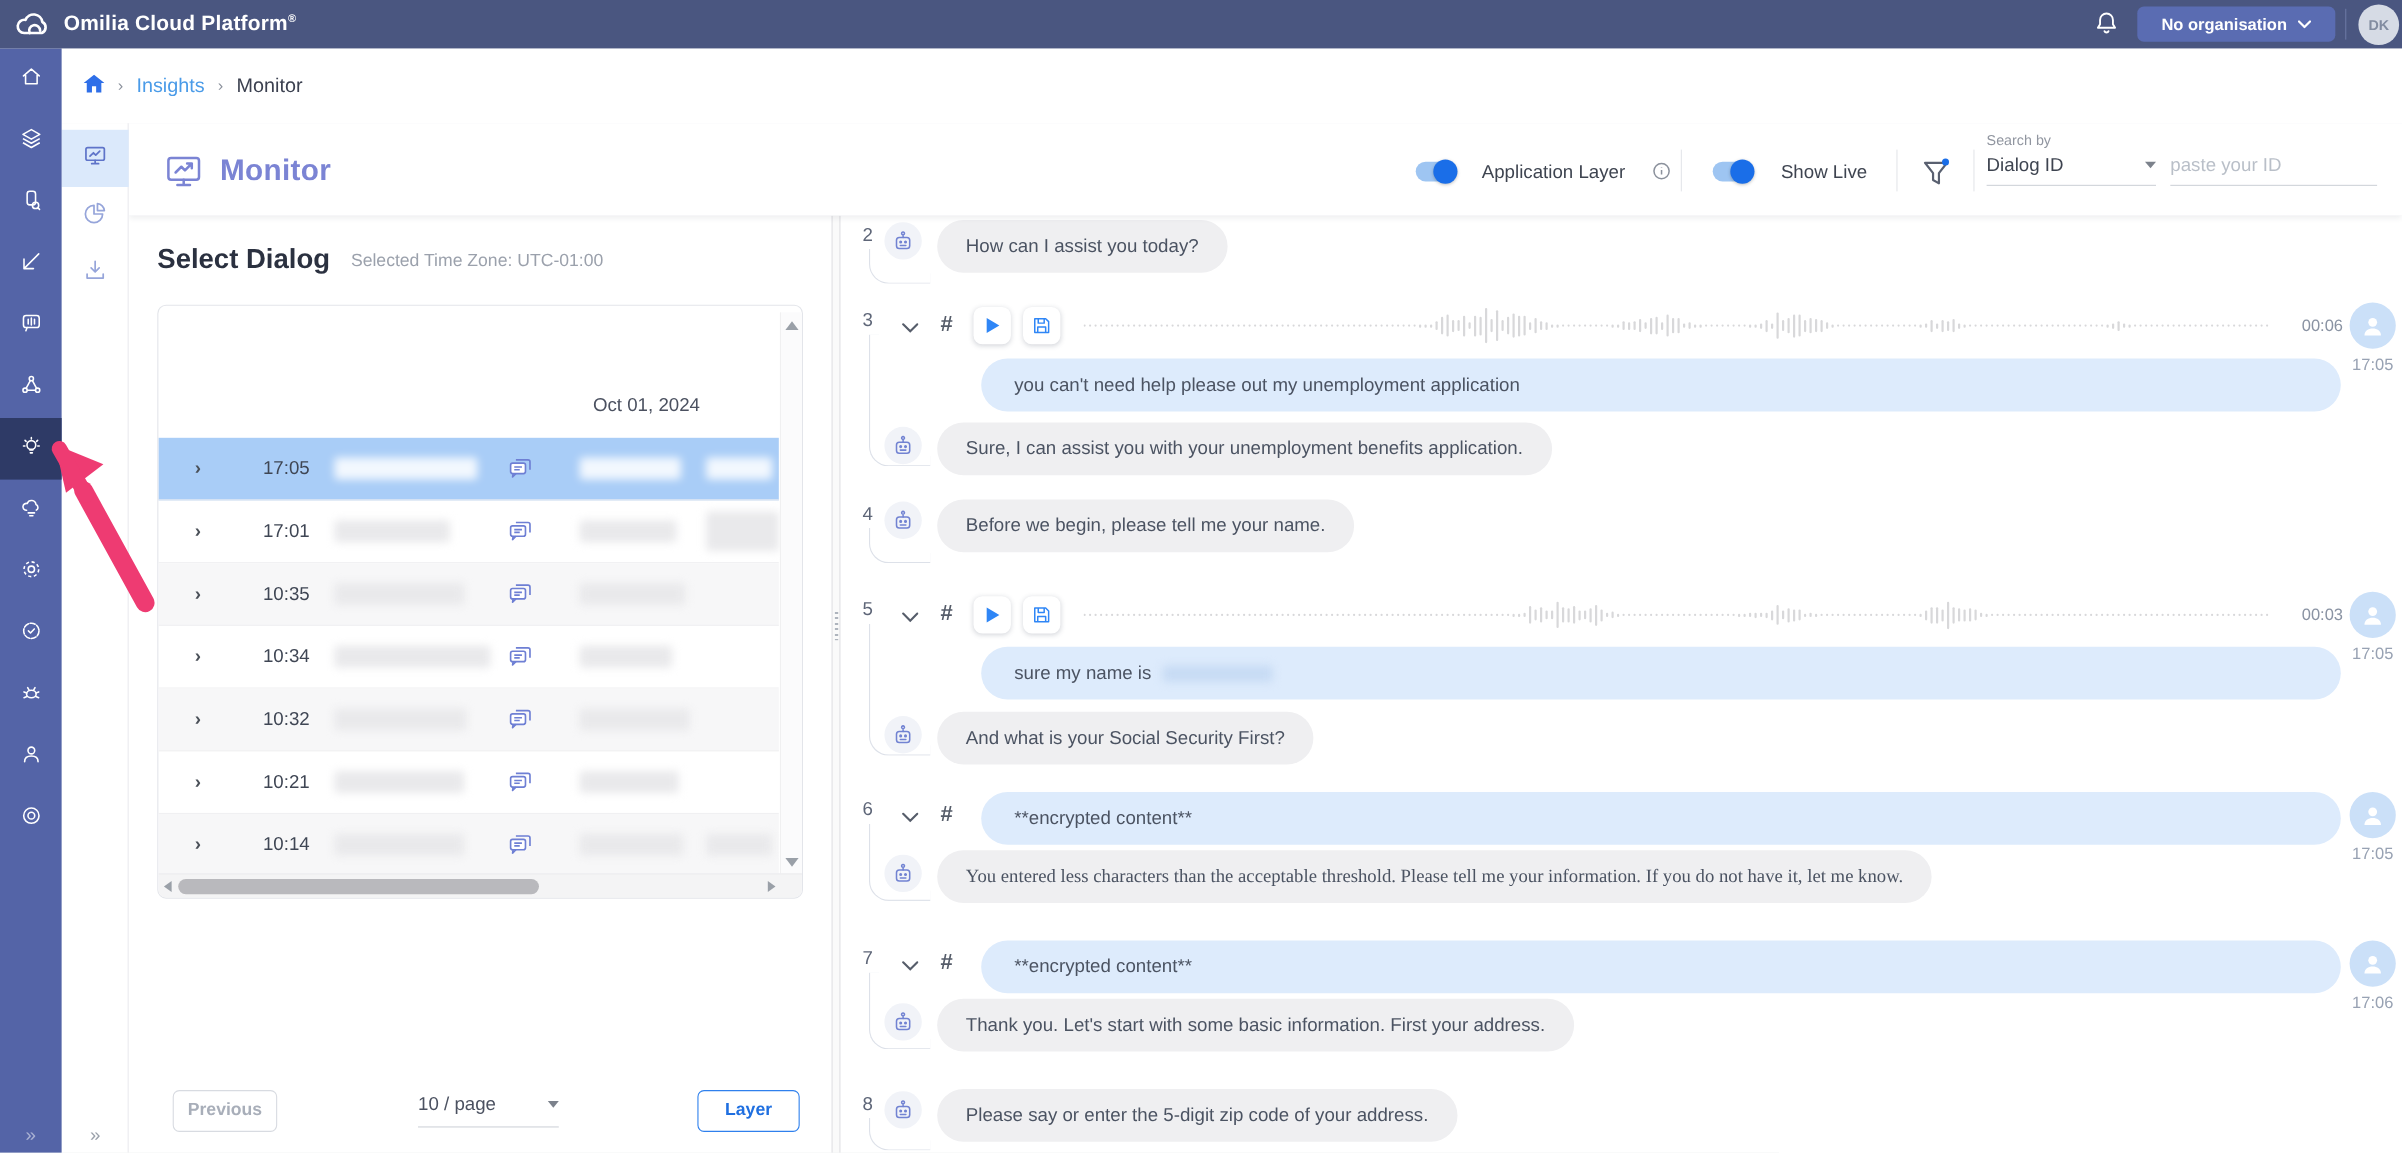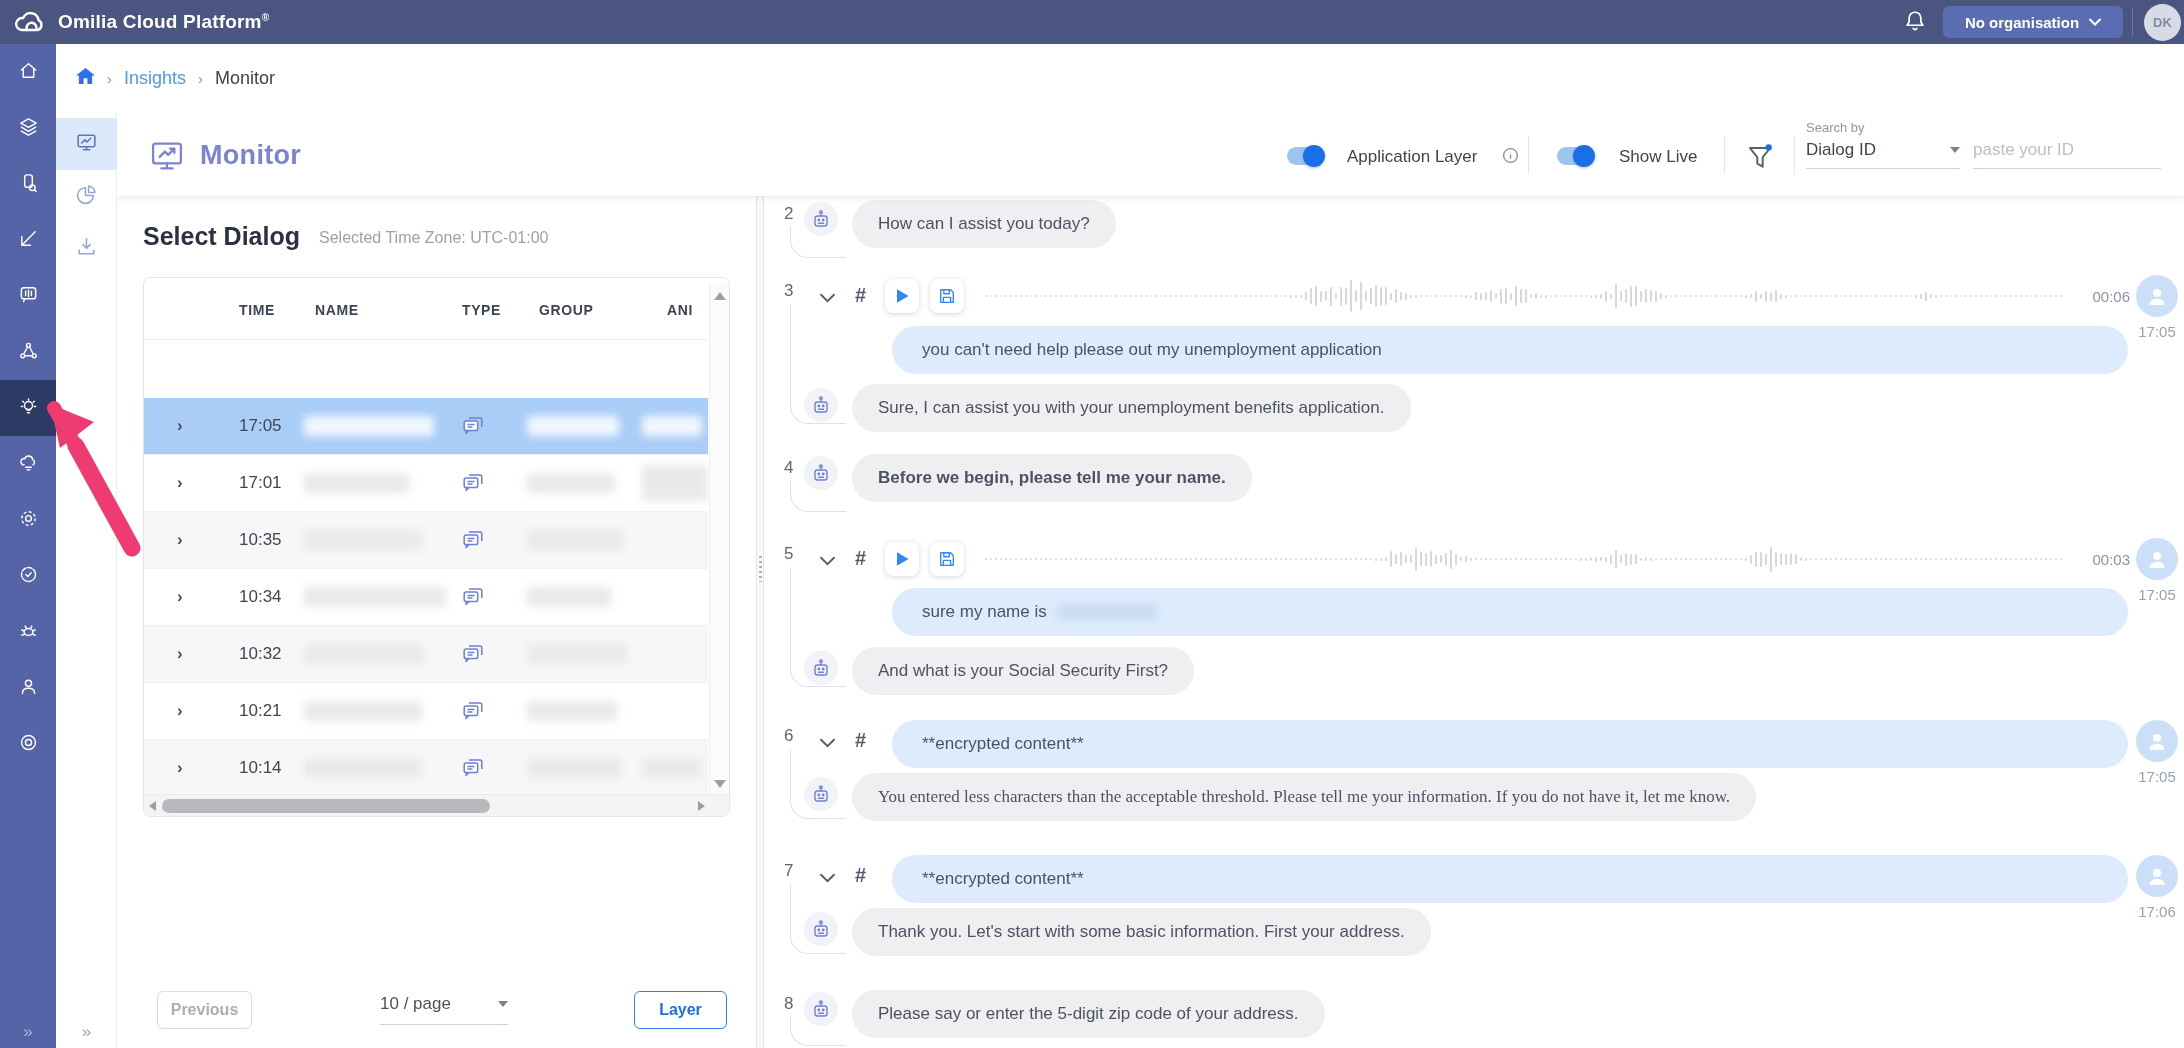--- a/index.html
+++ b/index.html
@@ -321,28 +321,24 @@
       <span class="caret-down"></span>
     </div>
     <input class="id-input" style="left: 1856px; top: 28px; width: 188px;" placeholder="paste your ID">
   </section>
 
   <section id="leftpanel" class="abs">
     <h2 class="panel-title">Select Dialog</h2>
     <span class="panel-tz">Selected Time Zone: UTC-01:00</span>
 
     <div id="tablecard">
-      <div class="t-head">
-        <span style="left:95px;">TIME</span>
-        <span style="left:171px;">NAME</span>
-        <span style="left:318px;">TYPE</span>
-        <span style="left:395px;">GROUP</span>
-        <span style="left:523px;">ANI</span>
-      </div>
-
+
+      <div class="t-daterow">
+        <span style="position:absolute;left:395px;top:18px;">Oct 01, 2024</span>
+      </div>
 
       <div class="t-row selected" style="top:120px;">
         <span class="row-chev">›</span>
         <span class="row-time">17:05</span>
         <span class="blurblock" style="left:160px;top:18px;width:130px;height:20px;"></span>
         <span class="abs" style="left:317px;top:16px;"><svg width="24" height="24" viewBox="0 0 24 24" fill="none" stroke="#6E7FD4" stroke-width="1.5" stroke-linejoin="round">
               <path d="M8 4h11a1.8 1.8 0 0 1 1.8 1.8V13"></path>
               <rect x="3.2" y="7" width="13.5" height="9.5" rx="1.8" fill="#fff"></rect>
               <path d="M6.5 10.5h7M6.5 13h5M5.5 16.5 5 19.5l3-3"></path>
             </svg></span>
@@ -722,21 +718,21 @@
       <div class="connector" style="top:284px;height:32px;"></div>
       <span class="bot-avatar" style="left:40px;top:260px;">
           <svg width="20" height="20" viewBox="0 0 20 20" fill="none" stroke="#7283D2" stroke-width="1.4" stroke-linecap="round">
             <rect x="4" y="7" width="12" height="10" rx="2.5"></rect>
             <path d="M10 7V4.5M10 4.5a1.3 1.3 0 1 0-.1 0z"></path>
             <circle cx="7.8" cy="11" r=".7" fill="#7283D2"></circle>
             <circle cx="12.2" cy="11" r=".7" fill="#7283D2"></circle>
             <path d="M7.5 14.2h5"></path>
           </svg>
         </span>
-      <div class="bub bot" style="left:88px;top:258px;font-weight:bold;">Before we begin, please tell me your name.</div>
+      <div class="bub bot" style="left:88px;top:258px;">Before we begin, please tell me your name.</div>
     </div>
 
     <div>
       <span class="turn-num" style="left:20px;top:348px;">5</span>
       <div class="connector" style="top:371px;height:120px;"></div>
       <button class="chev-exp" style="left:56px;top:358px;">
           <svg width="15" height="10" viewBox="0 0 14 9">
             <path d="M1 1.5l6 6 6-6" fill="none" stroke="#565D6A" stroke-width="1.8" stroke-linecap="round"></path>
           </svg>
         </button>

